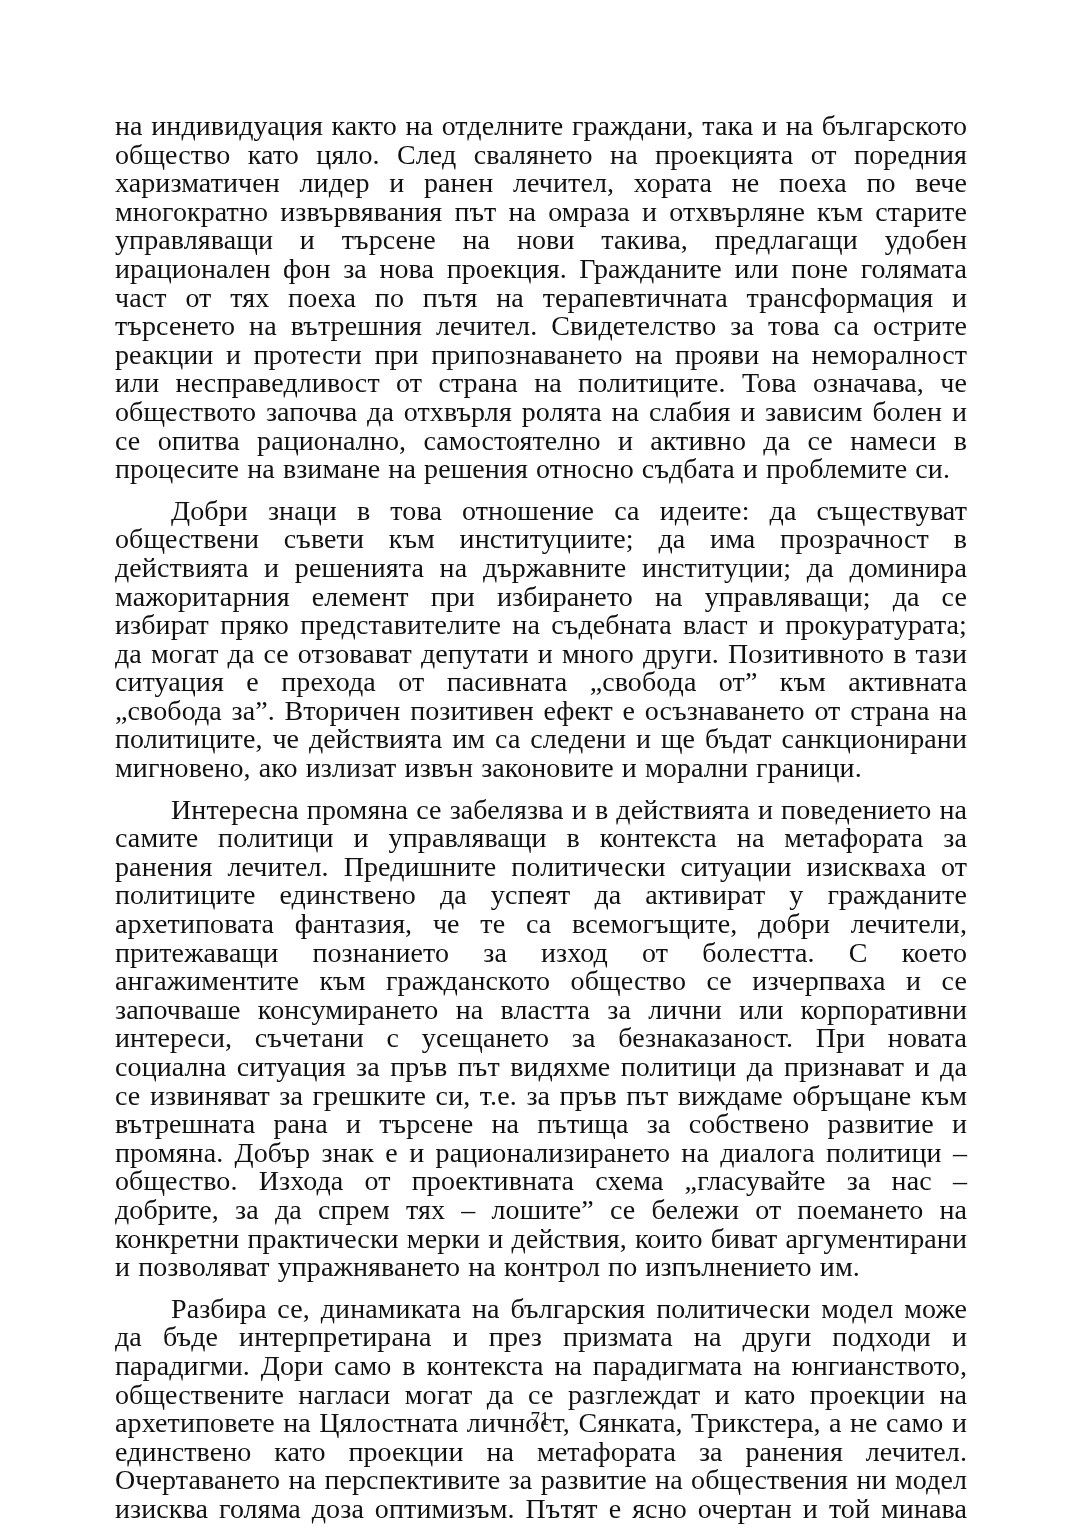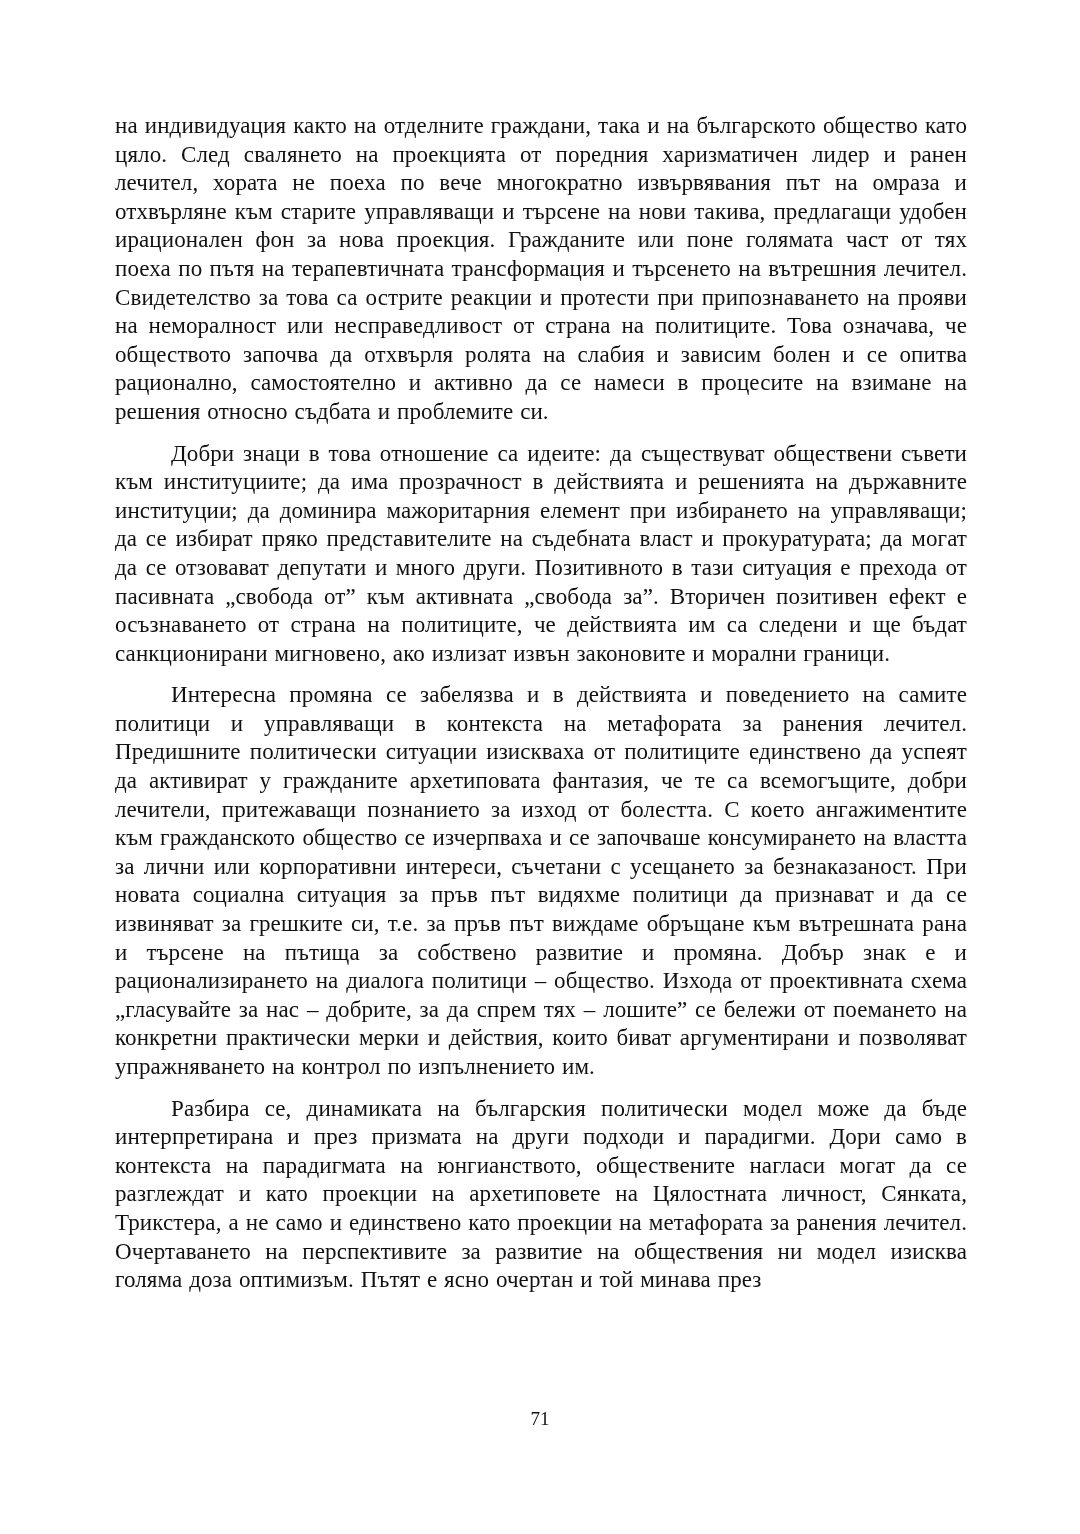--- a/index.html
+++ b/index.html
@@ -15,21 +15,21 @@
     background: #ffffff;
     color: #111111;
   }
   .text-block {
     position: absolute;
     top: 112px;
     left: 115px;
     width: 852px;
   }
   .para {
-    font-size: 23px;
+    font-size: 28px;
     line-height: 28.6px;
     text-align: justify;
     text-justify: inter-word;
     letter-spacing: 0.1px;
     word-spacing: 1px;
   }
   .para.indent { text-indent: 56px; margin-top: 13px; }
   .para.no-indent { text-indent: 0; }
   .page-number {
     position: absolute;

